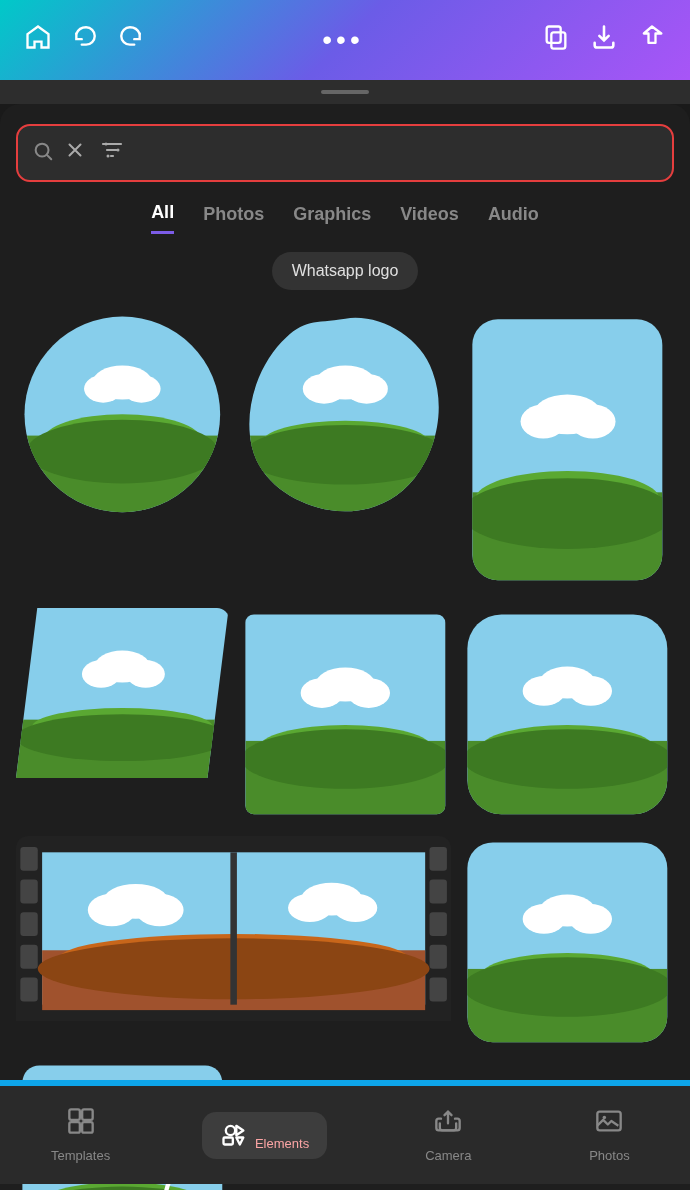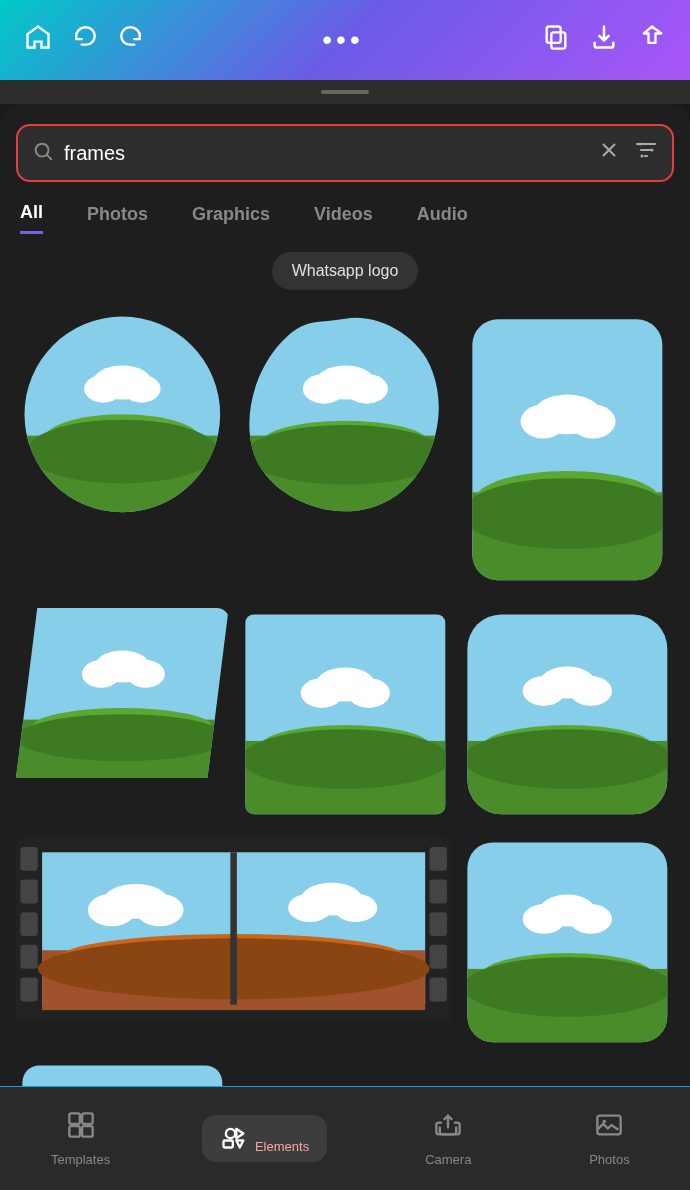--- a/index.html
+++ b/index.html
@@ -69,23 +69,24 @@
       color: #ffffff;
       font-size: 20px;
     }
     .search-clear { color: #888; font-size: 22px; margin-right: 14px; cursor: pointer; }
     .search-filter { color: #888; font-size: 22px; cursor: pointer; }
 
     
     .tabs {
       display: flex;
       align-items: center;
-      gap: 44px;
+      gap: 29px;
       margin-bottom: 18px;
       padding: 0 4px;
+      justify-content: center;
     }
     .tab {
       color: #888;
       font-size: 18px;
       font-weight: 600;
       cursor: pointer;
       padding-bottom: 8px;
       white-space: nowrap;
     }
     .tab.active {
@@ -144,26 +145,26 @@
     .frame-wide {
       grid-column: span 2;
       border-radius: 12px;
       overflow: hidden;
       cursor: pointer;
     }
 
     
     .bottom-nav {
       position: fixed;
-      bottom: 0;
+      bottom: 6px;
       left: 0;
       width: 690px;
       height: 104px;
       background: #2a2a2a;
-      border-top: 1px solid #0ea5e9;
+      border-top: 6px solid #0ea5e9;
       display: flex;
       align-items: center;
       justify-content: space-around;
     }
     .nav-item {
       display: flex;
       flex-direction: column;
       align-items: center;
       gap: 6px;
       cursor: pointer;
@@ -230,21 +231,20 @@
 
 <div class="panel">
 
   <div class="search-container">
     <span class="search-icon">
       <svg width="22" height="22" viewBox="0 0 24 24" fill="none">
         <circle cx="11" cy="11" r="7" stroke="#888" stroke-width="2.2"></circle>
         <path d="M16.5 16.5L21 21" stroke="#888" stroke-width="2.2" stroke-linecap="round"></path>
       </svg>
     </span>
-    <input class="search-input" type="text" value="frames" style="">
     <span class="search-clear">
       <svg width="22" height="22" viewBox="0 0 24 24" fill="none">
         <path d="M6 6l12 12M18 6L6 18" stroke="#aaa" stroke-width="2.2" stroke-linecap="round"></path>
       </svg>
     </span>
     <span class="search-filter">
       <svg width="24" height="24" viewBox="0 0 24 24" fill="none">
         <path d="M3 6h18M7 12h10M11 18h2" stroke="#aaa" stroke-width="2.2" stroke-linecap="round"></path>
         <circle cx="6" cy="6" r="1.5" fill="#aaa"></circle>
         <circle cx="18" cy="12" r="1.5" fill="#aaa"></circle>

